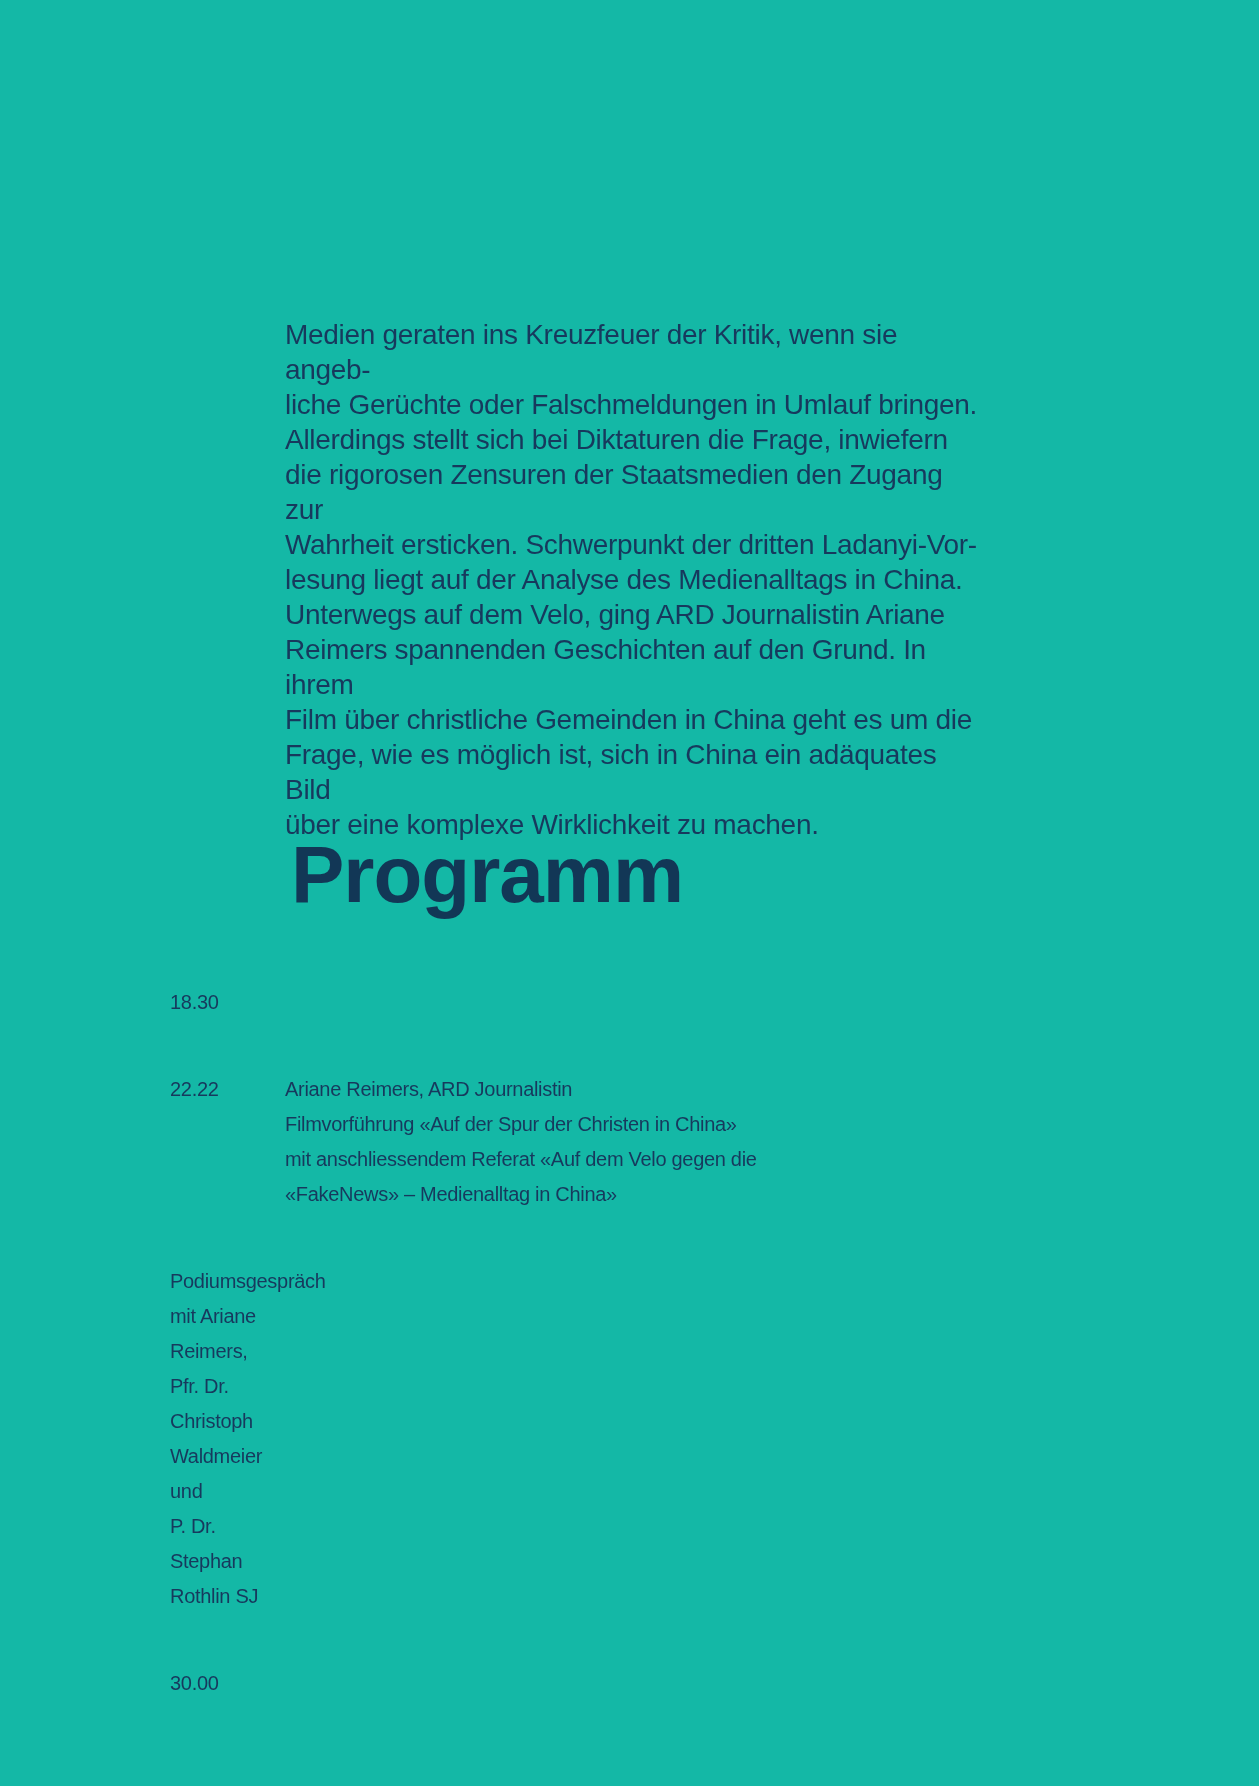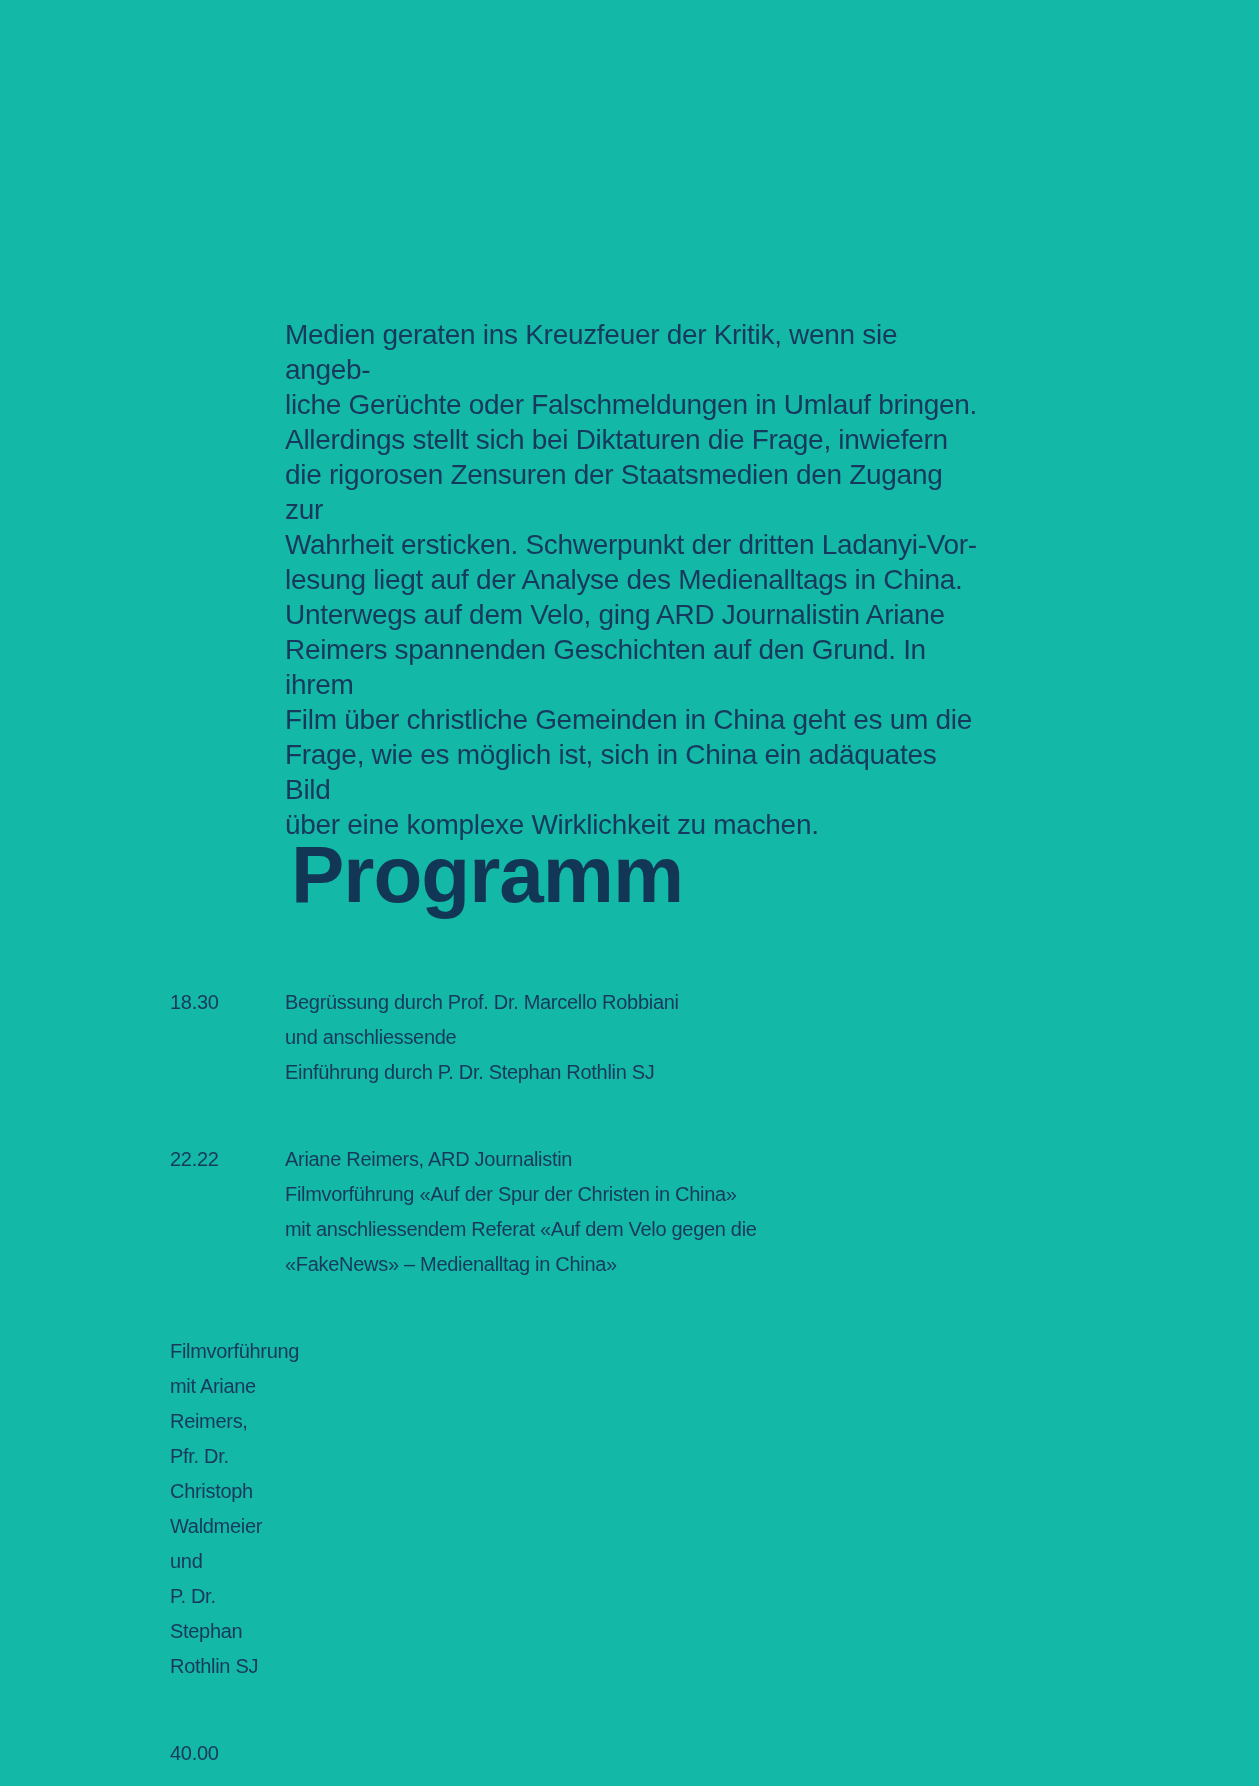--- a/index.html
+++ b/index.html
@@ -80,37 +80,34 @@
 Film über christliche Gemeinden in China geht es um die
 Frage, wie es möglich ist, sich in China ein adäquates Bild
 über eine komplexe Wirklichkeit zu machen.</p>
 
   <h1 class="heading">Programm</h1>
 
   <div class="schedule">
 
     <div class="schedule-item">
       <div class="schedule-time">18.30</div>
-      <div class="schedule-desc">Begrüssung durch Prof. Dr. Marcello Robbiani
-und anschliessende
-Einführung durch P. Dr. Stephan Rothlin SJ</div>
     </div>
 
     <div class="schedule-item">
       <div class="schedule-time">22.22</div>
       <div class="schedule-desc">Ariane Reimers, ARD Journalistin
 Filmvorführung «Auf der Spur der Christen in China»
 mit anschliessendem Referat «Auf dem Velo gegen die
 «FakeNews» – Medienalltag in China»</div>
     </div>
 
     <div class="schedule-item">
-      <div class="schedule-desc">Filmvorführung mit Ariane Reimers,
+      <div class="schedule-desc">Podiumsgespräch mit Ariane Reimers,
 Pfr. Dr. Christoph Waldmeier und
 P. Dr. Stephan Rothlin SJ</div>
     </div>
 
     <div class="schedule-item">
-      <div class="schedule-time">40.00</div>
+      <div class="schedule-time">30.00</div>
     </div>
 
   </div>
 </div>
 
 </body></html>

